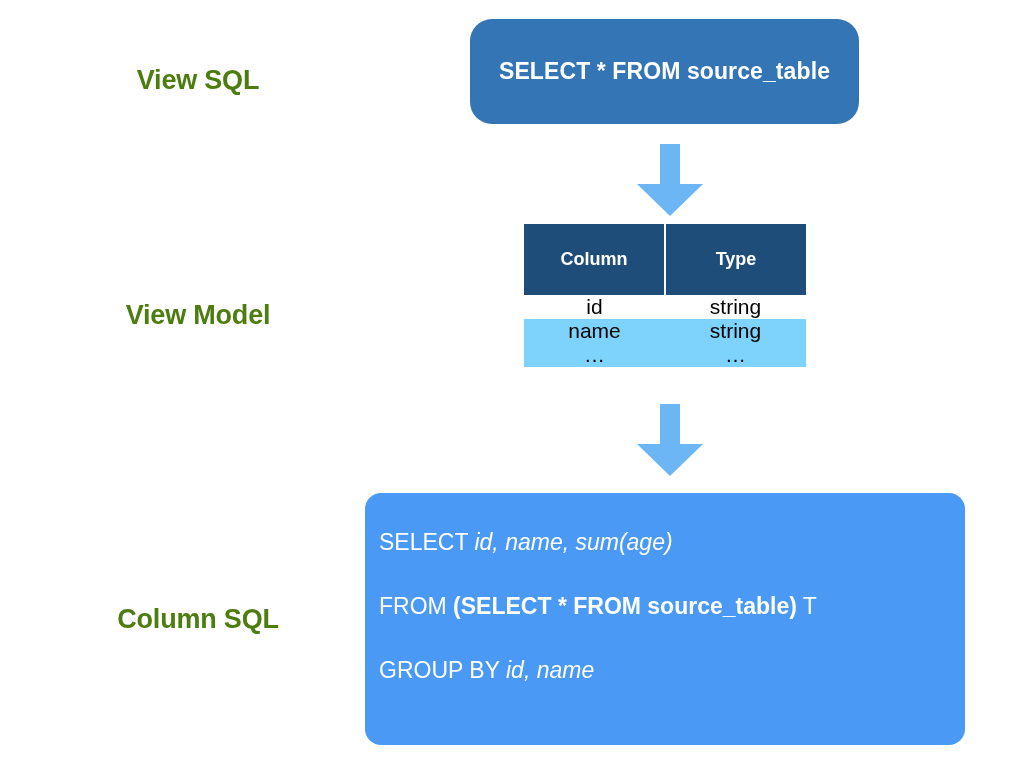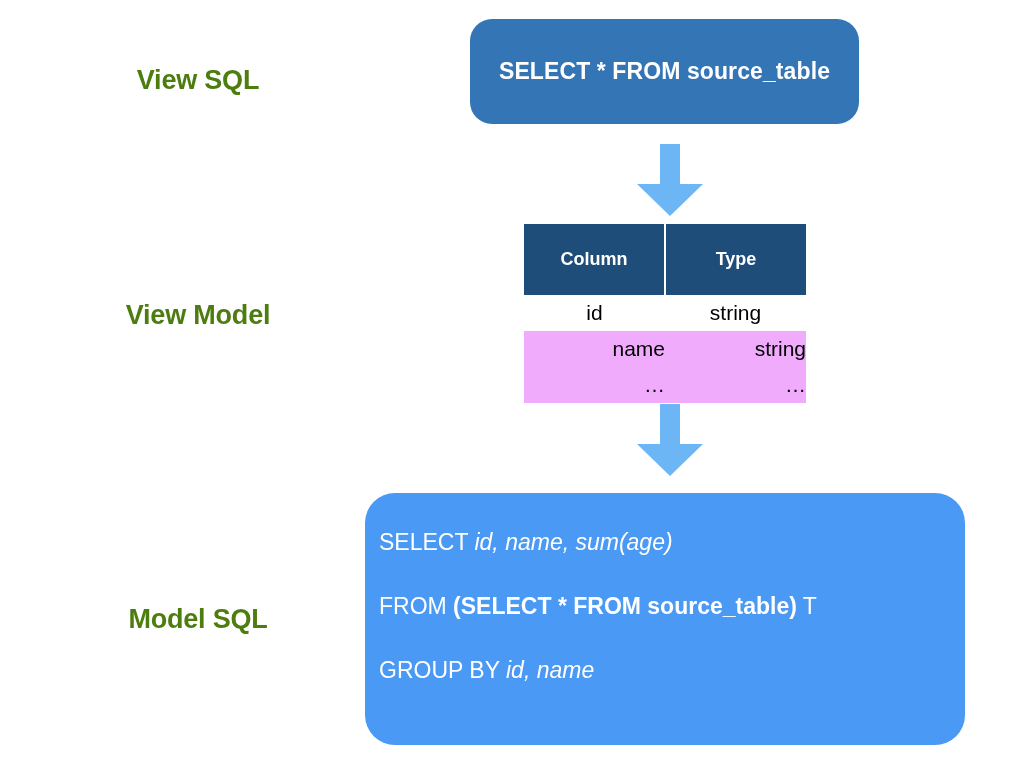--- a/index.html
+++ b/index.html
@@ -76,41 +76,40 @@
     font-weight: bold;
     font-size: 18px;
     height: 37px;
     padding: 17px;
     text-align: center;
   }
   .schema-table th.col-left {
     border-right: 2px solid #ffffff;
   }
   .schema-table td {
-    height: 36px;
+    height: 24px;
     padding: 0;
     text-align: center;
     font-size: 21px;
     color: #000000;
     background: #ffffff;
   }
   .schema-table tr.alt td {
-    background: #f0abfc;
-    text-align: right;
+    background: #7dd3fc;
   }
 
   
   .widget-sql-box {
     position: absolute;
     left: 365px;
     top: 493px;
     width: 600px;
     height: 252px;
     background: #4a9af5;
-    border-radius: 30px;
+    border-radius: 16px;
     box-sizing: border-box;
     padding: 38px 0 0 14px;
   }
   .sql-line {
     color: #ffffff;
     font-size: 23px;
     line-height: 1;
     margin-bottom: 41px;
     white-space: nowrap;
   }
@@ -121,21 +120,21 @@
 </style>
 </head>
 <body>
 
 <div id="stage">
 
   <div class="row-label" style="left:198px; top:80px;">View SQL</div>
 
   <div class="row-label" style="left:198px; top:315px;">View Model</div>
 
-  <div class="row-label" style="left:198px; top:619px;">Model SQL</div>
+  <div class="row-label" style="left:198px; top:619px;">Column SQL</div>
 
   <div class="view-sql-box">
     <span class="view-sql-text">SELECT * FROM source_table</span>
   </div>
 
   <div class="arrow" style="left:637px; top:144px;">
     <svg width="66" height="72" viewBox="0 0 66 72" xmlns="http://www.w3.org/2000/svg">
       <polygon points="23,0 43,0 43,40 66,40 33,72 0,40 23,40" fill="#6cb6f5"></polygon>
     </svg>
   </div>

